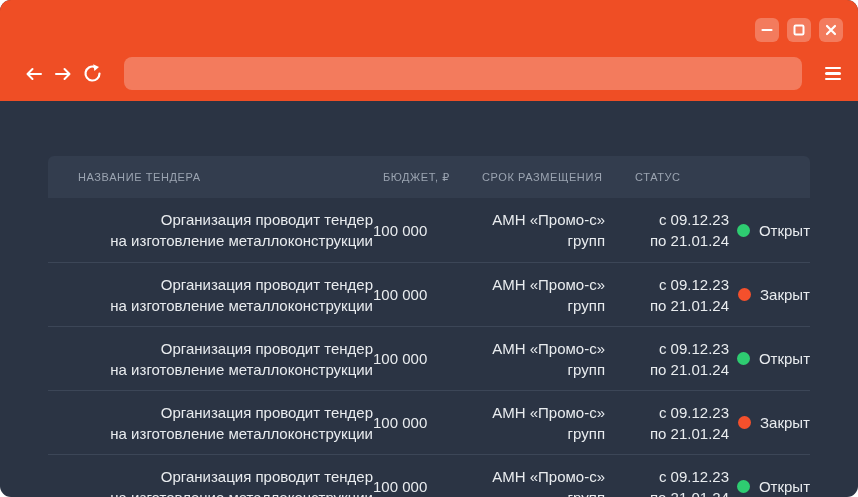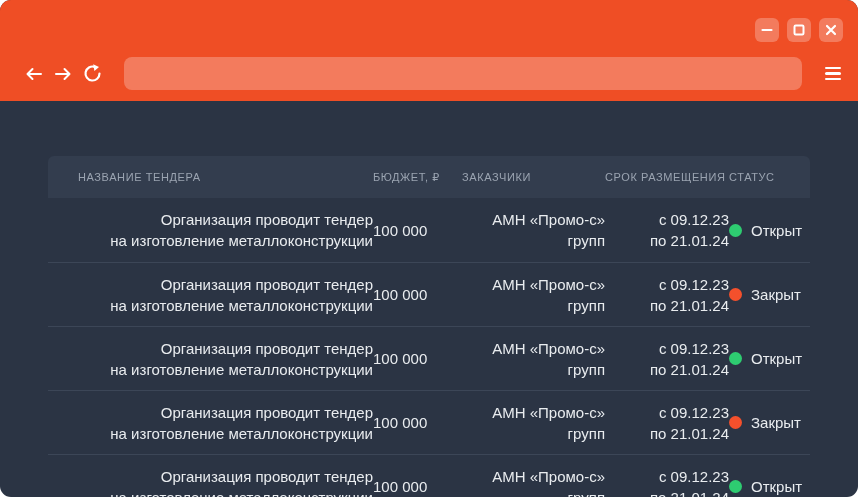--- a/index.html
+++ b/index.html
@@ -62,20 +62,21 @@
   }
   .table{width:100%;}
   .thead{
     display:grid;
     grid-template-columns:295px 89px 143px 124px 1fr;
     align-items:center;
     height:42px;
     background:var(--table-header-bg);
     border-radius:6px 6px 0 0;
     padding-left:30px;
+    gap:10px;
   }
   .th{
     color:var(--text-muted);
     font-size:11px;
     letter-spacing:0.6px;
     text-transform:uppercase;
   }
   .row{
     display:grid;
     grid-template-columns:295px 89px 143px 124px 1fr;
@@ -84,21 +85,21 @@
     padding-left:30px;
     cursor:pointer;
   }
   .row + .row{border-top:1px solid var(--divider);}
   .td{
     color:var(--text-light);
     font-size:15px;
     line-height:21px;
   }
   .td .line{display:block;text-align:right;}
-  .status-cell{display:flex;align-items:center;gap:9px;}
+  .status-cell{display:flex;align-items:center;gap:9px;justify-content:flex-end;}
   .status-dot{
     width:13px;height:13px;border-radius:50%;flex:0 0 auto;
   }
 </style>
 </head>
 <body>
 
 <div class="window">
 
   <div class="chrome">
@@ -147,21 +148,20 @@
     </div>
 
   </div>
 
   <div class="content">
     <div class="table">
 
       <div class="thead">
         <div class="th">Название тендера</div>
         <div class="th">Бюджет, ₽</div>
-        <div class="th">Заказчики</div>
         <div class="th">Срок размещения</div>
         <div class="th">Статус</div>
       </div>
 
       <div class="tbody">
   <div class="row">
     <div class="td">
       <span class="line">Организация проводит тендер</span>
       <span class="line">на изготовление металлоконструкции</span>
     </div>

